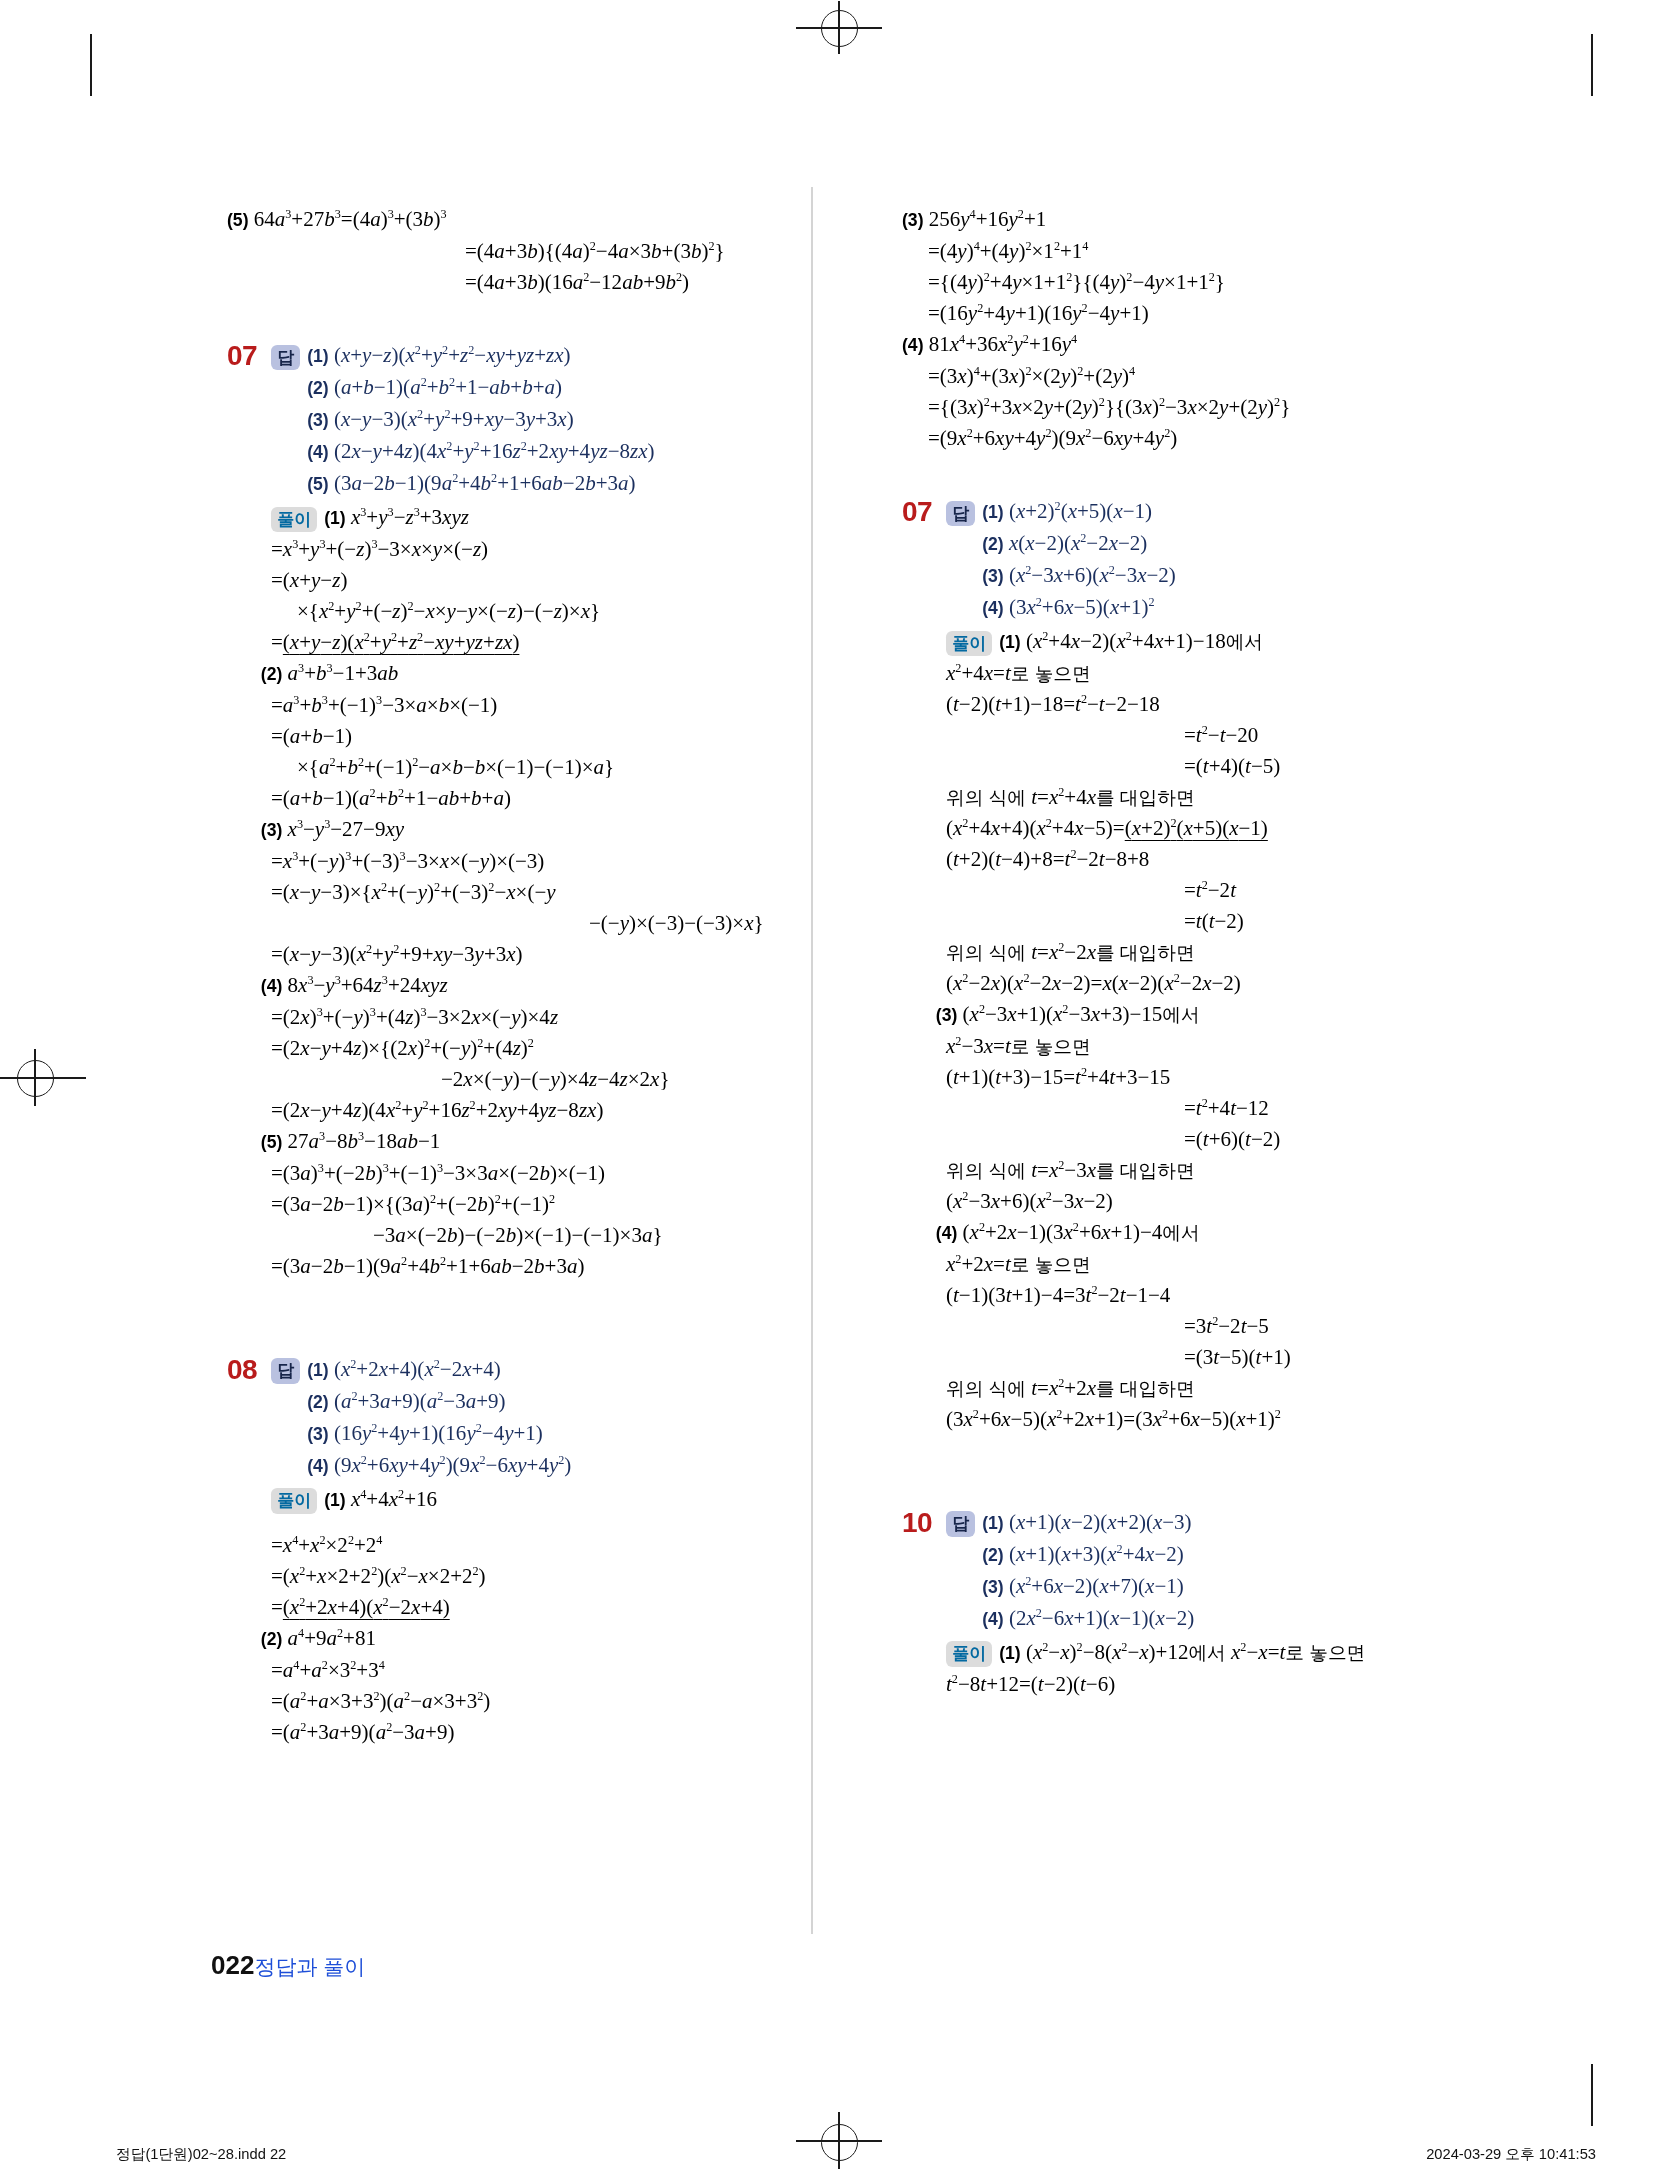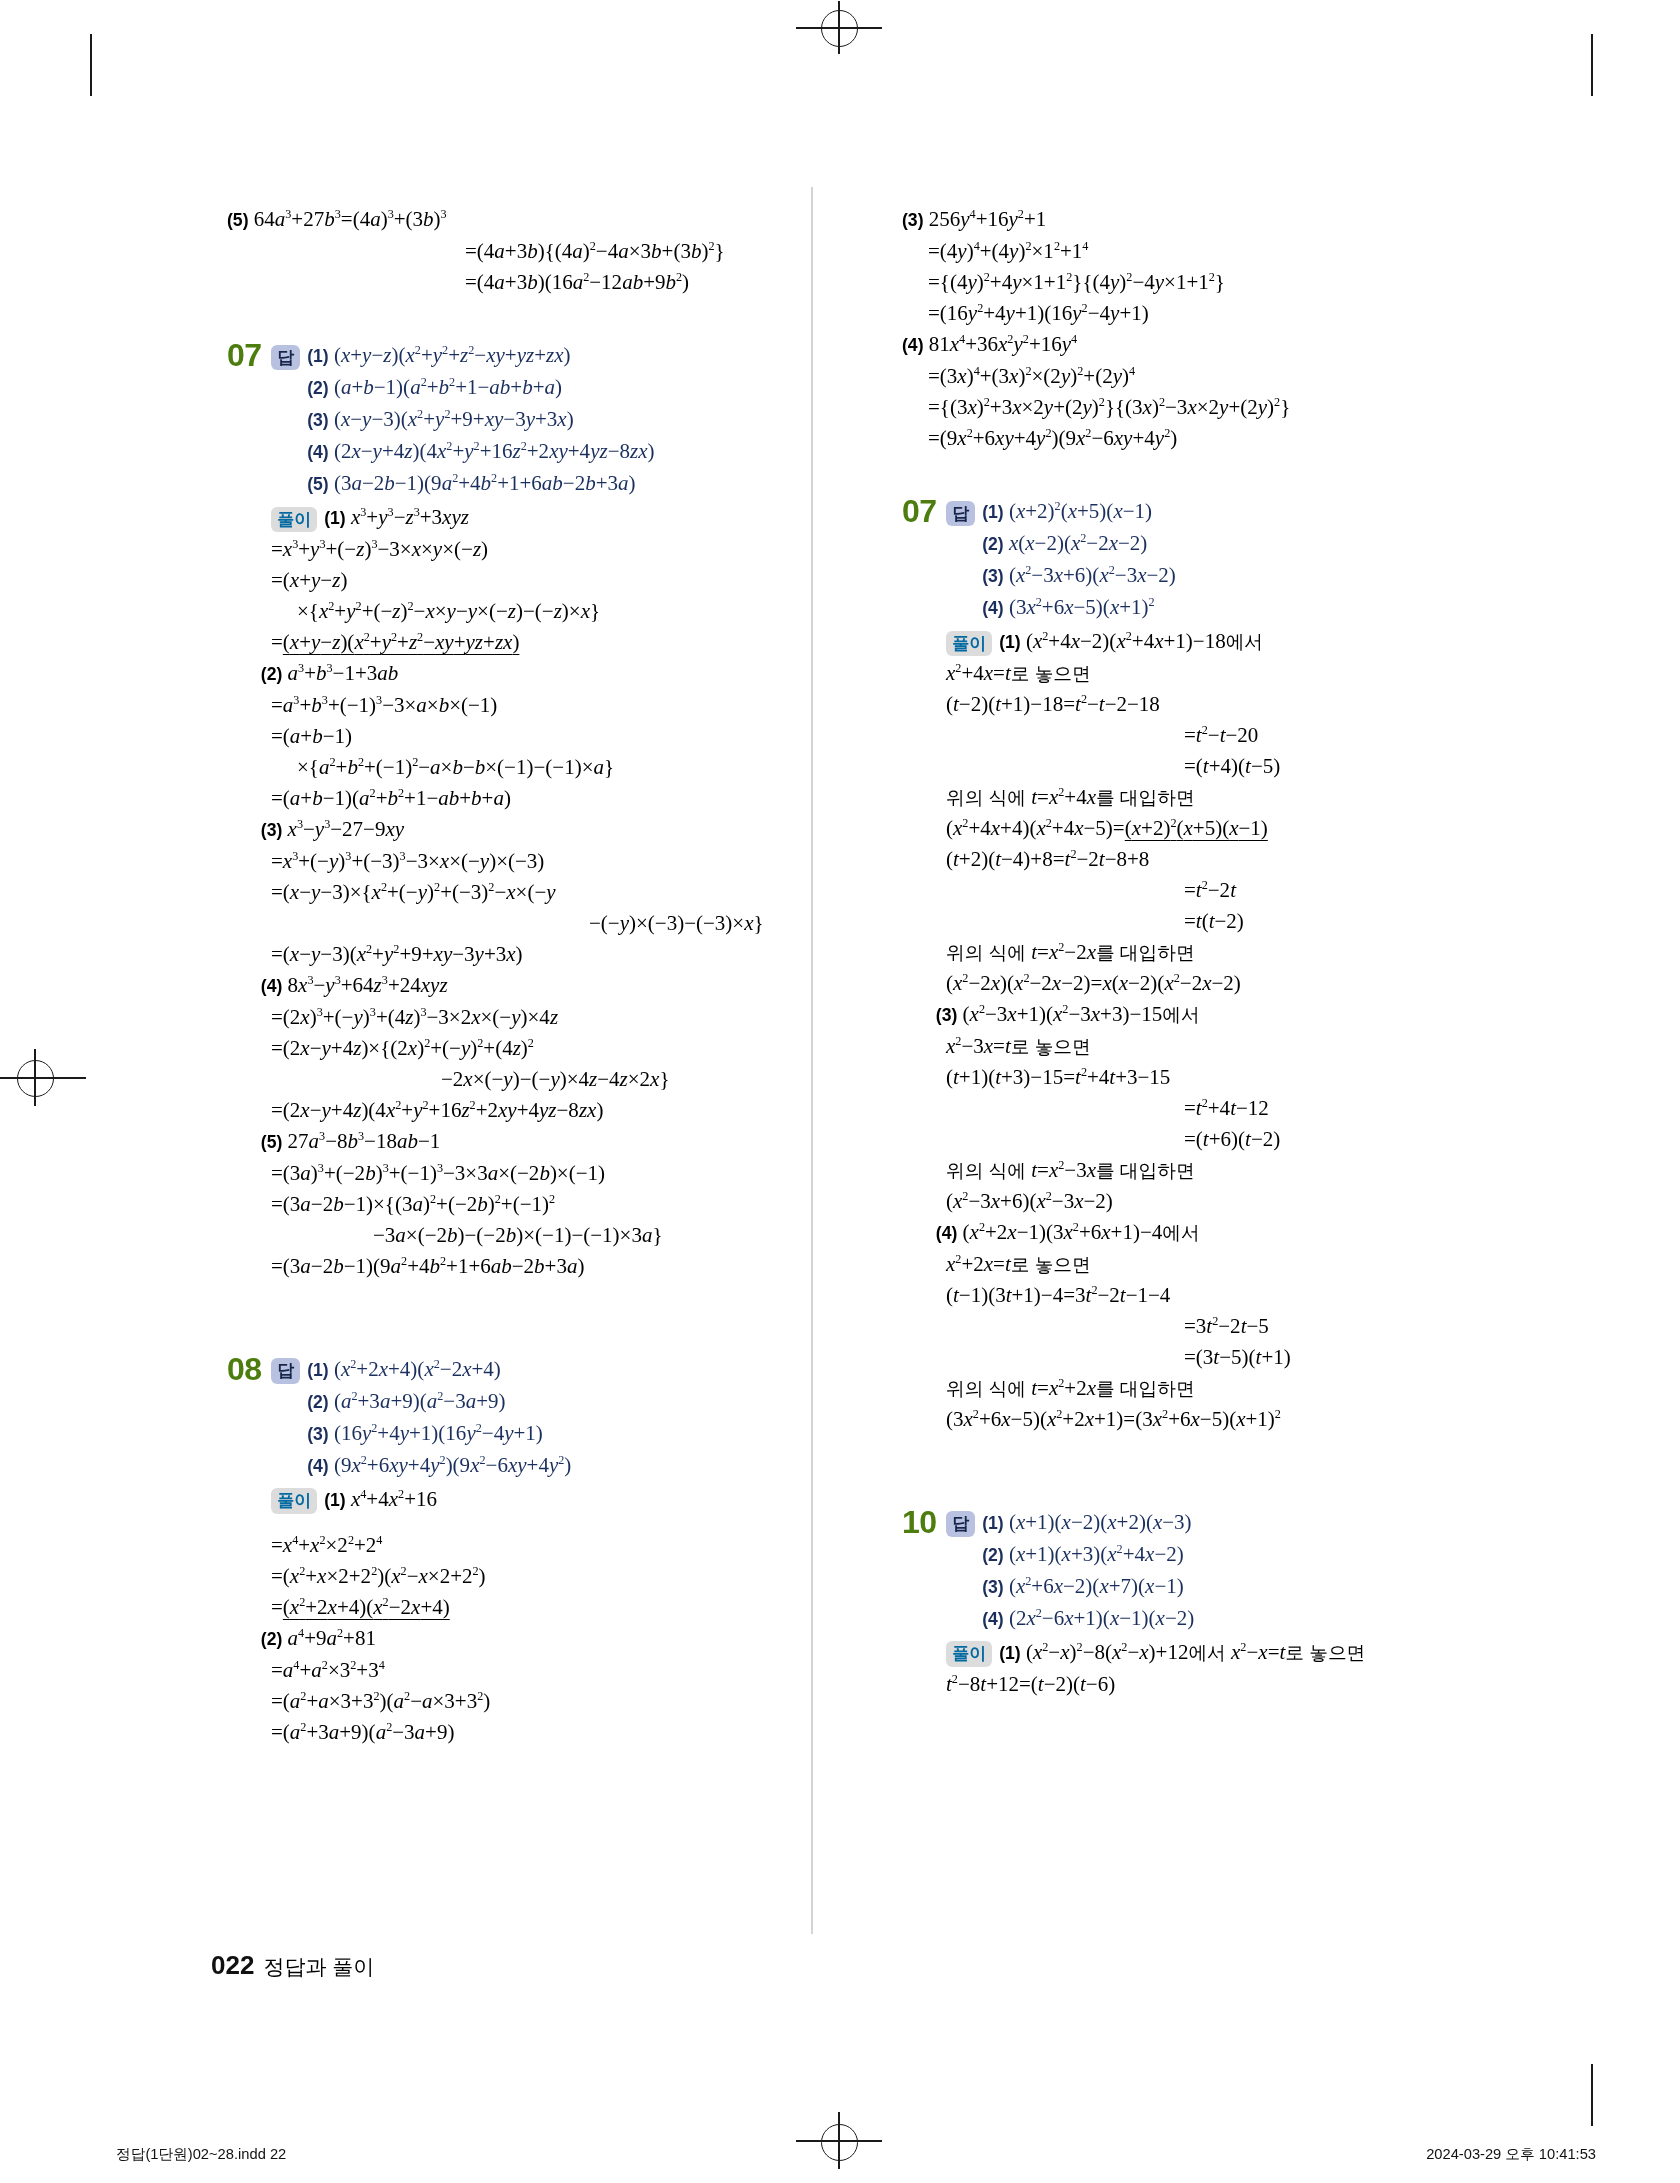--- a/index.html
+++ b/index.html
@@ -19,21 +19,21 @@
   .col{position:absolute;top:0;width:573px;}
   .col-left{left:0;}
   .col-right{left:675px;}
   .divider{position:absolute;left:811px;top:187px;width:1.7px;height:1747px;background:#d4d4d4;}
 
   
   .prob{position:relative;margin-bottom:3.4px;}
   .prob-head{display:flex;align-items:flex-start;}
   .prob-no{
     font-family:"Liberation Sans","DejaVu Sans",sans-serif;
-    font-weight:bold;font-size:32px;color:#4d7c0f;
+    font-weight:bold;font-size:28px;color:#b91c1c;
     width:44px;flex:0 0 44px;letter-spacing:-0.6px;line-height:31px;
   }
   .badge{
     flex:0 0 auto;display:inline-block;border-radius:6.2px;
     font-family:"Liberation Sans","DejaVu Sans",sans-serif;
     font-weight:bold;font-size:17px;line-height:17px;
     padding:4px 6.2px 4.5px 6.2px;margin-right:6.8px;margin-top:4.5px;
   }
   .badge-dap{background:#b9c1e0;color:#17254a;}
   .badge-pul{background:#dcdcdc;color:#0369a1;}
@@ -56,21 +56,21 @@
   .gap-lg{height:68px;}
 
   
   .footer{position:absolute;left:211px;top:1950px;display:flex;align-items:baseline;}
   .folio{
     font-family:"Liberation Sans","DejaVu Sans",sans-serif;
     font-weight:bold;font-size:26px;color:#111;letter-spacing:0px;
   }
   .folio-label{
     font-family:"Liberation Sans","DejaVu Sans",sans-serif;
-    font-size:21px;color:#000000;margin-left:9px;
+    font-size:21px;color:#1d4ed8;
   }
   .printinfo{
     position:absolute;top:2145px;
     font-family:"Liberation Sans","DejaVu Sans",sans-serif;
     font-size:14.7px;color:#111;white-space:nowrap;
   }
   .pi-left{left:116px;}
   .pi-right{right:85px;}
 </style>
 </head>

